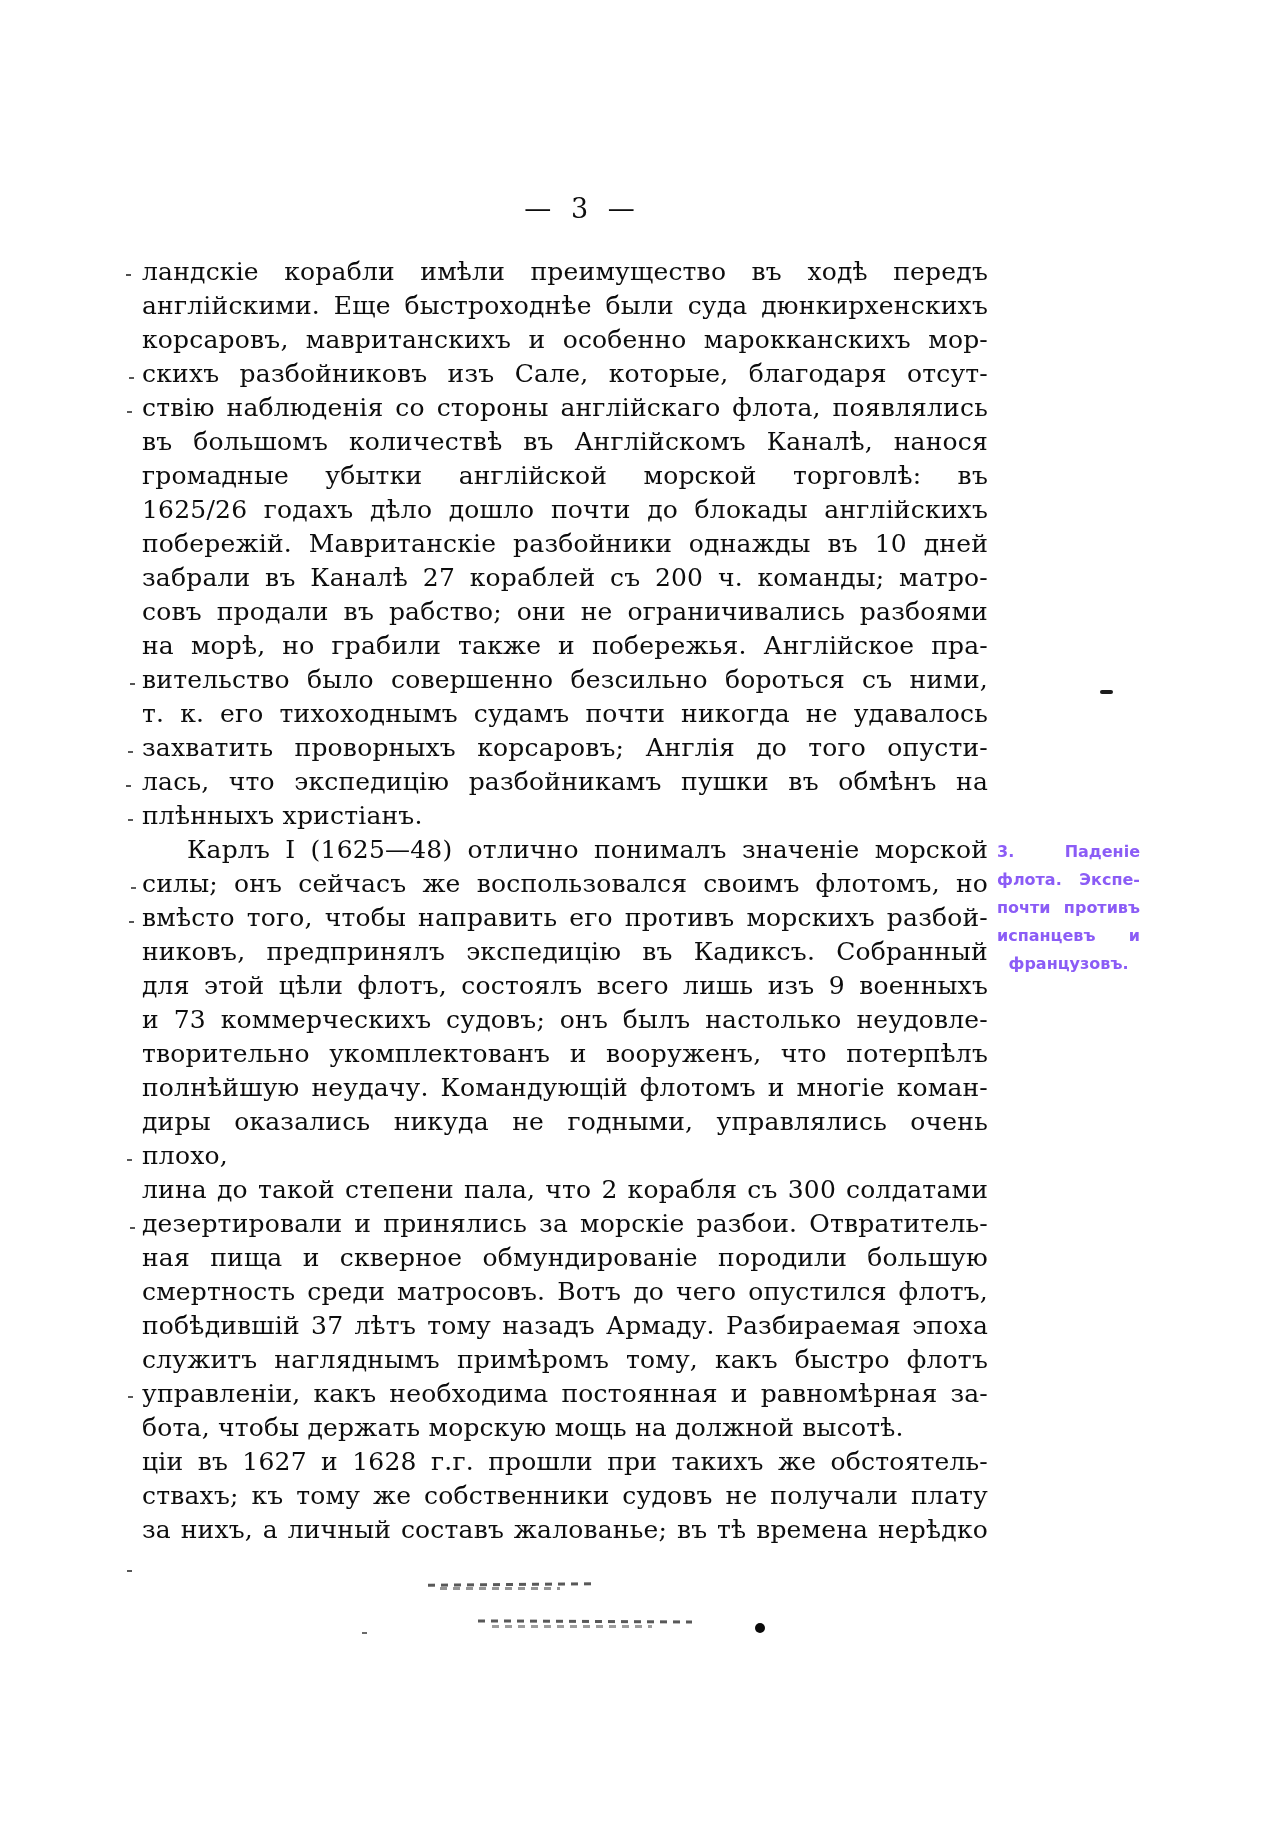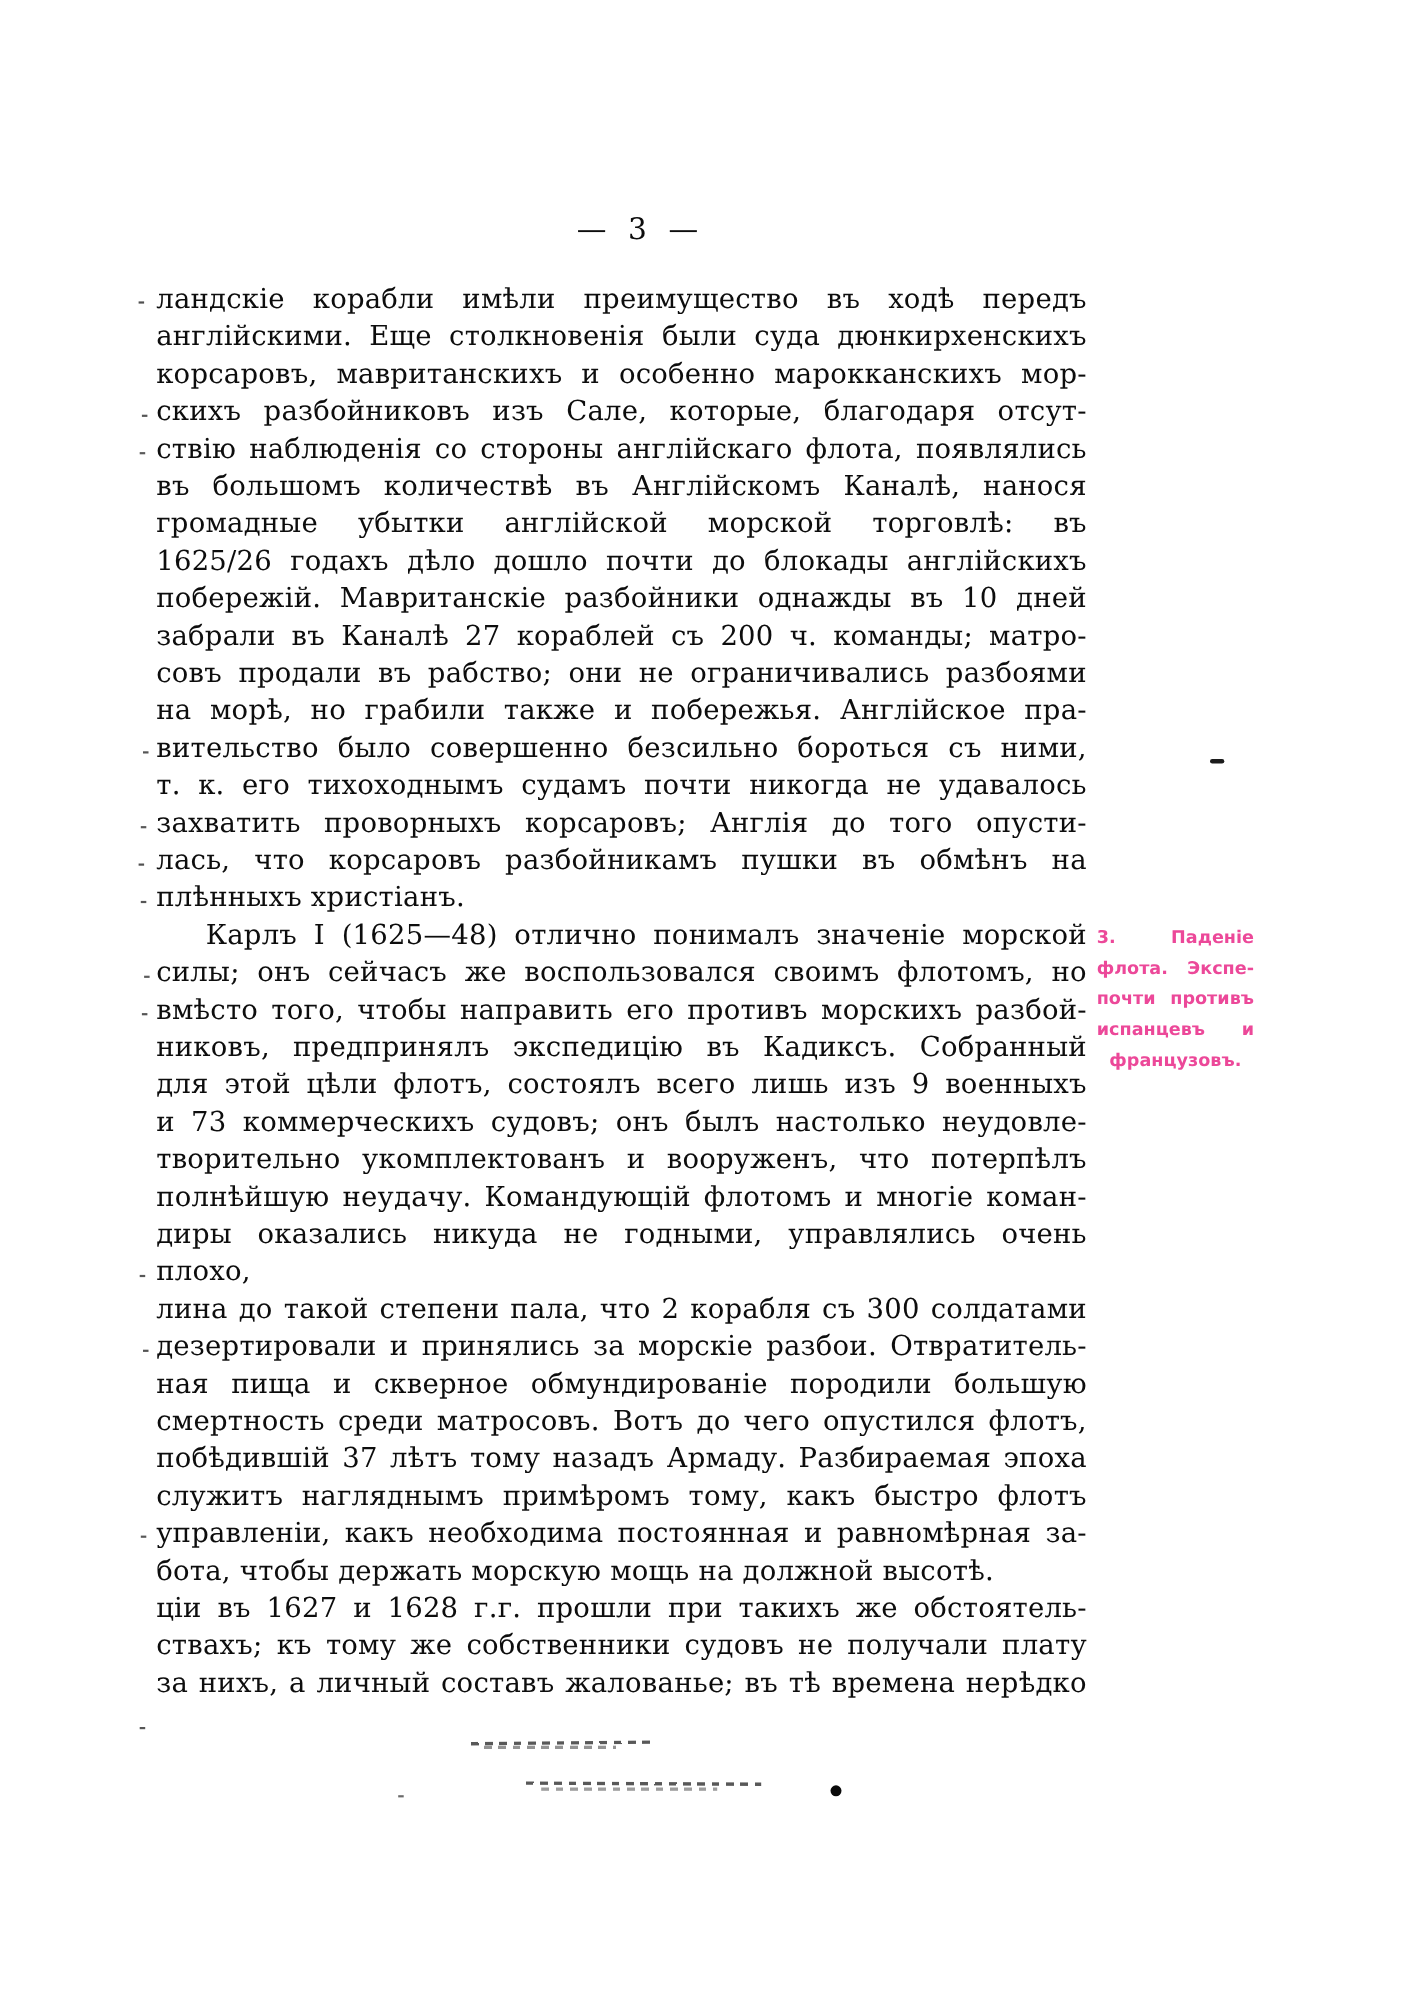--- a/index.html
+++ b/index.html
@@ -49,21 +49,21 @@
   }
   .margin-note {
     position: absolute;
     left: 997px;
     top: 838px;
     width: 143px;
     font-family: "DejaVu Sans", sans-serif;
     font-weight: bold;
     font-size: 16px;
     line-height: 28px;
-    color: #ec4899;
+    color: #8b5cf6;
   }
   .mn-ln {
     text-align: justify;
     text-align-last: justify;
   }
   .mn-ln.last {
     text-align-last: center;
   }
   
   .artifact { position: absolute; }
@@ -111,35 +111,35 @@
 </style>
 </head>
 <body>
 
 <div class="page">
 
   <div class="pagenum">— 3 —</div>
 
   <div class="body-col">
     <div class="ln">ландскіе корабли имѣли преимущество въ ходѣ передъ</div>
-    <div class="ln">англійскими. Еще столкновенія были суда дюнкирхенскихъ</div>
+    <div class="ln">англійскими. Еще быстроходнѣе были суда дюнкирхенскихъ</div>
     <div class="ln">корсаровъ, мавританскихъ и особенно марокканскихъ мор-</div>
     <div class="ln">скихъ разбойниковъ изъ Сале, которые, благодаря отсут-</div>
     <div class="ln">ствію наблюденія со стороны англійскаго флота, появлялись</div>
     <div class="ln">въ большомъ количествѣ въ Англійскомъ Каналѣ, нанося</div>
     <div class="ln">громадные убытки англійской морской торговлѣ: въ</div>
     <div class="ln">1625/26 годахъ дѣло дошло почти до блокады англійскихъ</div>
     <div class="ln">побережій. Мавританскіе разбойники однажды въ 10 дней</div>
     <div class="ln">забрали въ Каналѣ 27 кораблей съ 200 ч. команды; матро-</div>
     <div class="ln">совъ продали въ рабство; они не ограничивались разбоями</div>
     <div class="ln">на морѣ, но грабили также и побережья. Англійское пра-</div>
     <div class="ln">вительство было совершенно безсильно бороться съ ними,</div>
     <div class="ln">т. к. его тихоходнымъ судамъ почти никогда не удавалось</div>
     <div class="ln">захватить проворныхъ корсаровъ; Англія до того опусти-</div>
-    <div class="ln">лась, что корсаровъ разбойникамъ пушки въ обмѣнъ на</div>
+    <div class="ln">лась, что экспедицію разбойникамъ пушки въ обмѣнъ на</div>
     <div class="ln end">плѣнныхъ христіанъ.</div>
 
     <div class="ln indent">Карлъ I (1625—48) отлично понималъ значеніе морской</div>
     <div class="ln">силы; онъ сейчасъ же воспользовался своимъ флотомъ, но</div>
     <div class="ln">вмѣсто того, чтобы направить его противъ морскихъ разбой-</div>
     <div class="ln">никовъ, предпринялъ экспедицію въ Кадиксъ. Собранный</div>
     <div class="ln">для этой цѣли флотъ, состоялъ всего лишь изъ 9 военныхъ</div>
     <div class="ln">и 73 коммерческихъ судовъ; онъ былъ настолько неудовле-</div>
     <div class="ln">творительно укомплектованъ и вооруженъ, что потерпѣлъ</div>
     <div class="ln">полнѣйшую неудачу. Командующій флотомъ и многіе коман-</div>

